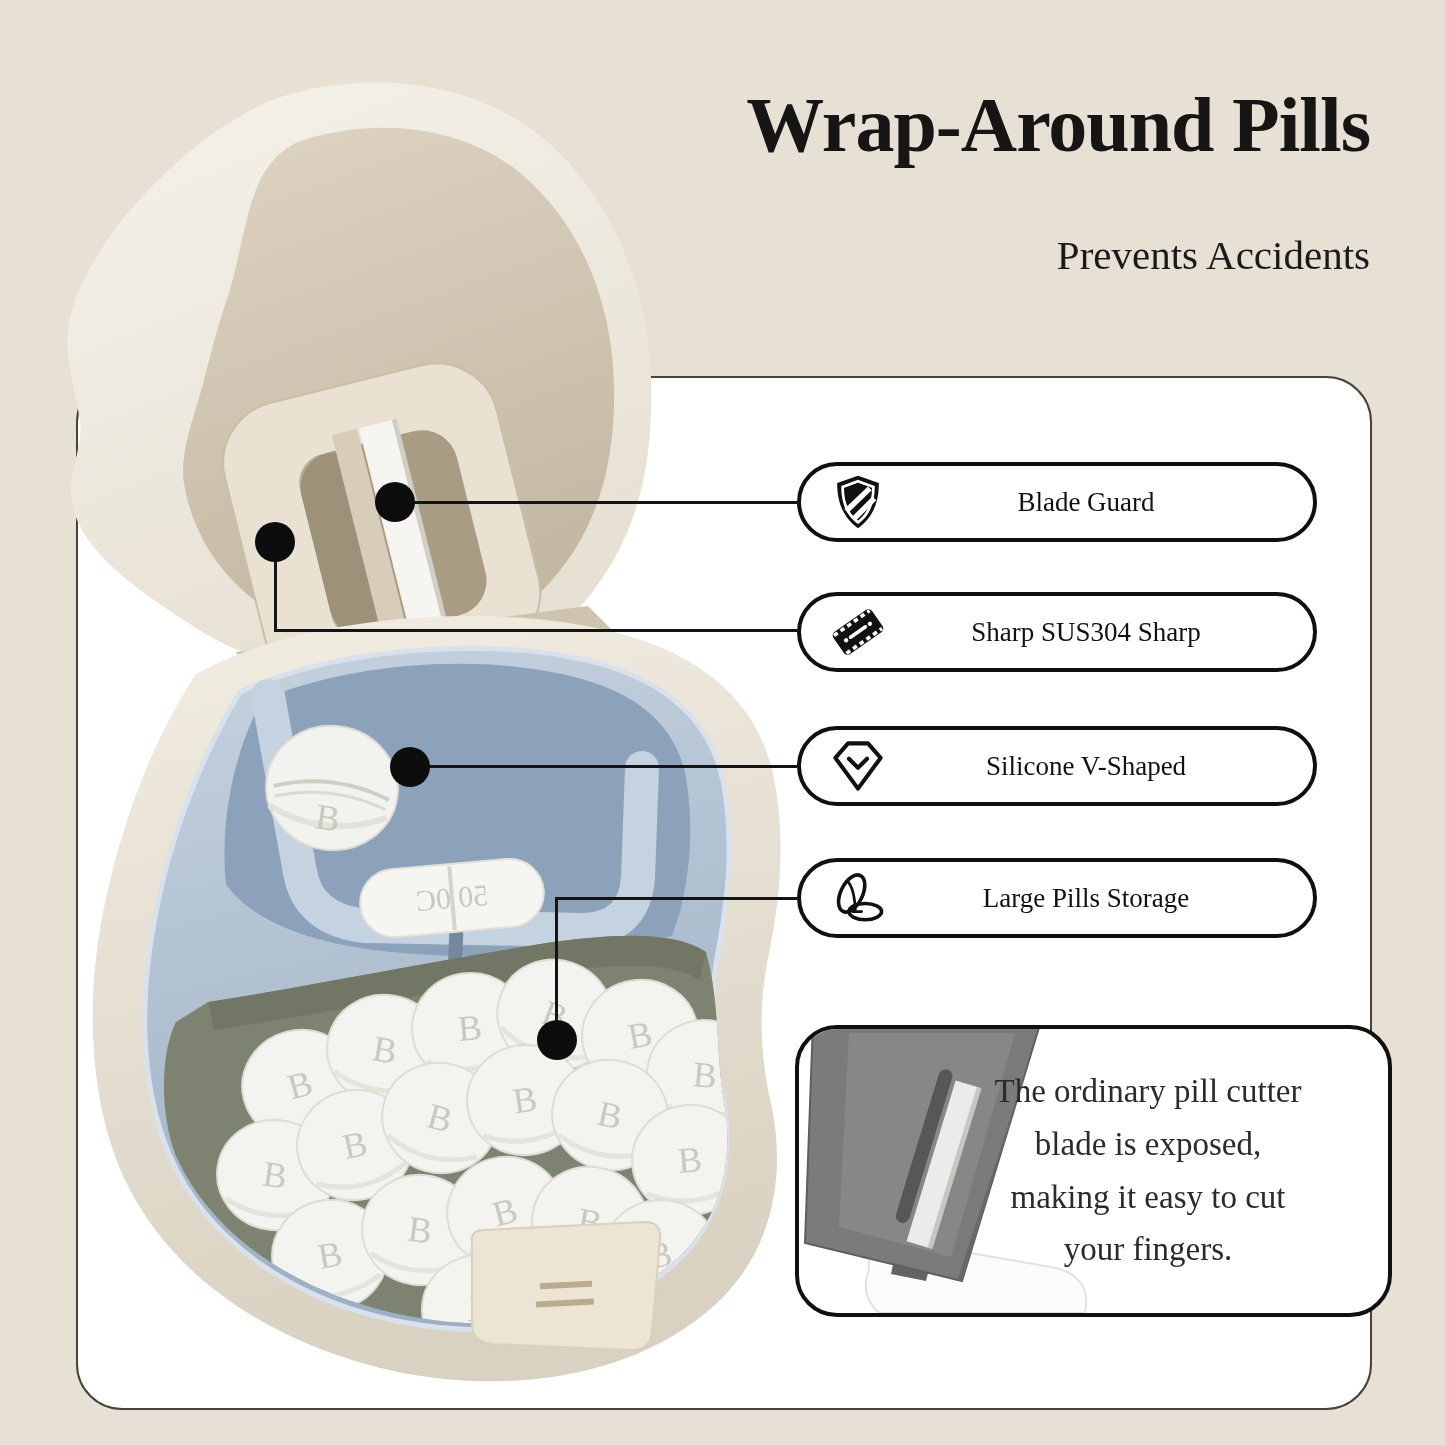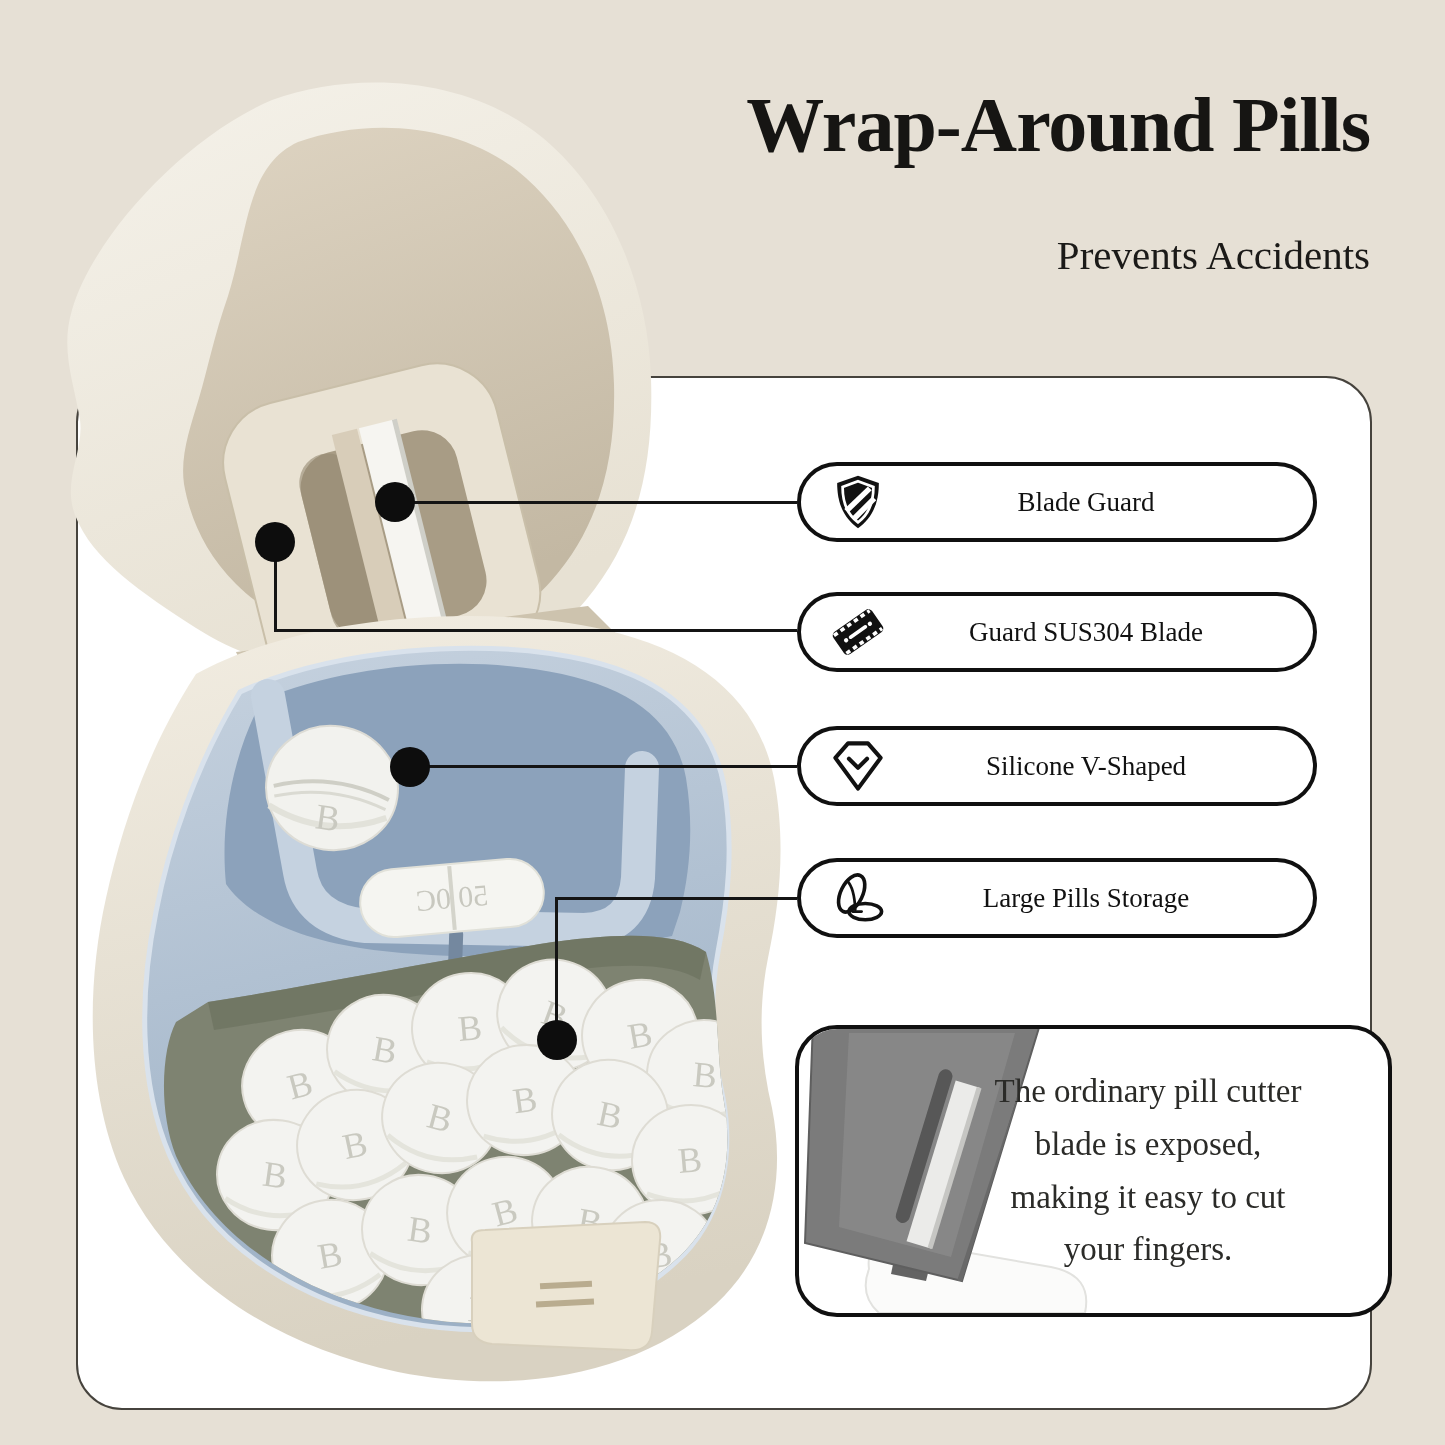--- a/index.html
+++ b/index.html
@@ -260,21 +260,21 @@
         <g transform="rotate(-35 32 32)">
           <rect x="6" y="17" width="52" height="30" rx="5" fill="#111"></rect>
           <line x1="8" y1="20" x2="56" y2="20" stroke="#fff" stroke-width="4" stroke-dasharray="5 4"></line>
           <line x1="8" y1="44" x2="56" y2="44" stroke="#fff" stroke-width="4" stroke-dasharray="5 4"></line>
           <rect x="20" y="30" width="24" height="4" rx="2" fill="#fff"></rect>
           <circle cx="16" cy="32" r="2.4" fill="#fff"></circle>
           <circle cx="48" cy="32" r="2.4" fill="#fff"></circle>
         </g>
       </svg>
     </span>
-    <span class="label">Guard SUS304 Blade</span>
+    <span class="label">Sharp SUS304 Sharp</span>
   </div>
 
   <div class="callout co3">
     <span class="icon">
       <svg viewBox="0 0 64 64" width="58" height="58" fill="none" stroke="#111" stroke-width="4.5" stroke-linejoin="round" stroke-linecap="round">
         <path d="M21 7 H43 L57 23 L32 57 L7 23 Z"></path>
         <path d="M22 24 L32 34 L42 24"></path>
       </svg>
     </span>
     <span class="label">Silicone V-Shaped</span>

